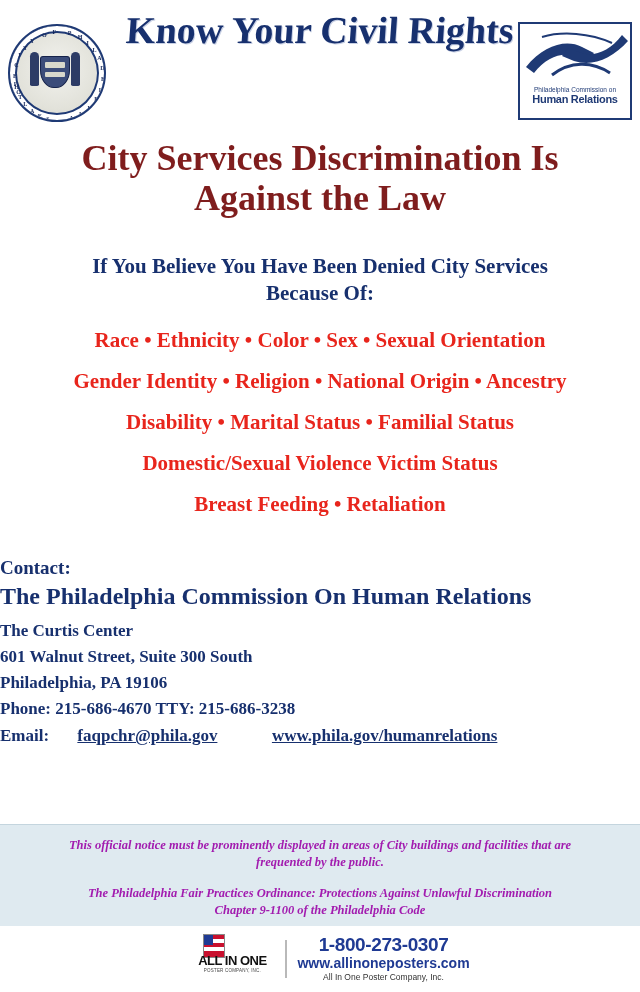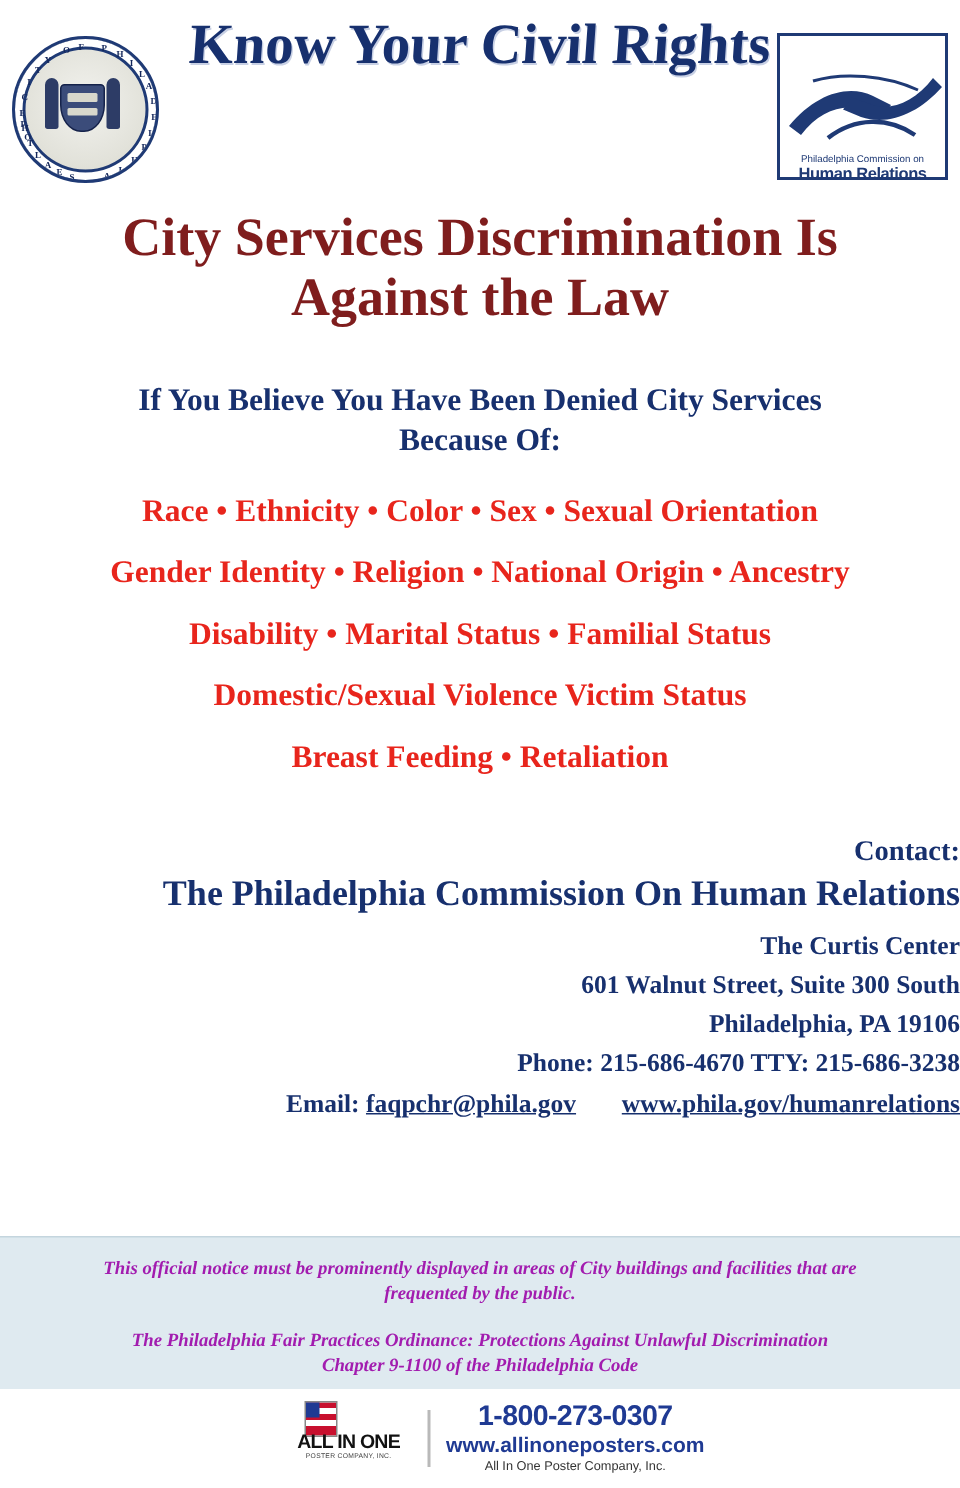--- a/index.html
+++ b/index.html
@@ -116,21 +116,21 @@
 
   .phcr-logo {
     position: absolute;
     right: 8px;
     top: 22px;
     width: 114px;
     height: 98px;
     border: 2px solid #1f3a75;
     background: #ffffff;
     box-sizing: border-box;
-    padding: 20px 2px 2px;
+    padding: 3px 2px 2px;
     text-align: center;
   }
   .phcr-hands {
     width: 100%;
     height: 58px;
     position: relative;
     overflow: hidden;
   }
   .phcr-sub1 {
     font-size: 6.5px;
@@ -185,24 +185,23 @@
     font-size: 21px;
     line-height: 1.0;
     margin-bottom: 20px;
     white-space: nowrap;
   }
   .classes .line:last-child { margin-bottom: 0; }
 
   
   .contact {
     margin-top: 42px;
-    text-align: right;
+    text-align: left;
     color: #17306e;
     font-family: "Liberation Serif", serif;
-    padding-left: 48px;
   }
   .contact .c-label {
     font-size: 19px;
     font-weight: bold;
     margin-bottom: 4px;
   }
   .contact .c-org {
     font-size: 24px;
     font-weight: bold;
     margin-bottom: 8px;
@@ -213,20 +212,21 @@
     line-height: 1.52;
   }
   .contact .c-email-row {
     font-size: 17px;
     font-weight: bold;
     margin-top: 4px;
   }
   .contact .c-email-row a {
     color: #17306e;
     text-decoration: underline;
+    margin-left: 24px;
   }
   .contact .c-gap { display: inline-block; width: 22px; }
 
   
   .notice {
     position: absolute;
     left: 0;
     right: 0;
     bottom: 66px;
     height: 102px;

